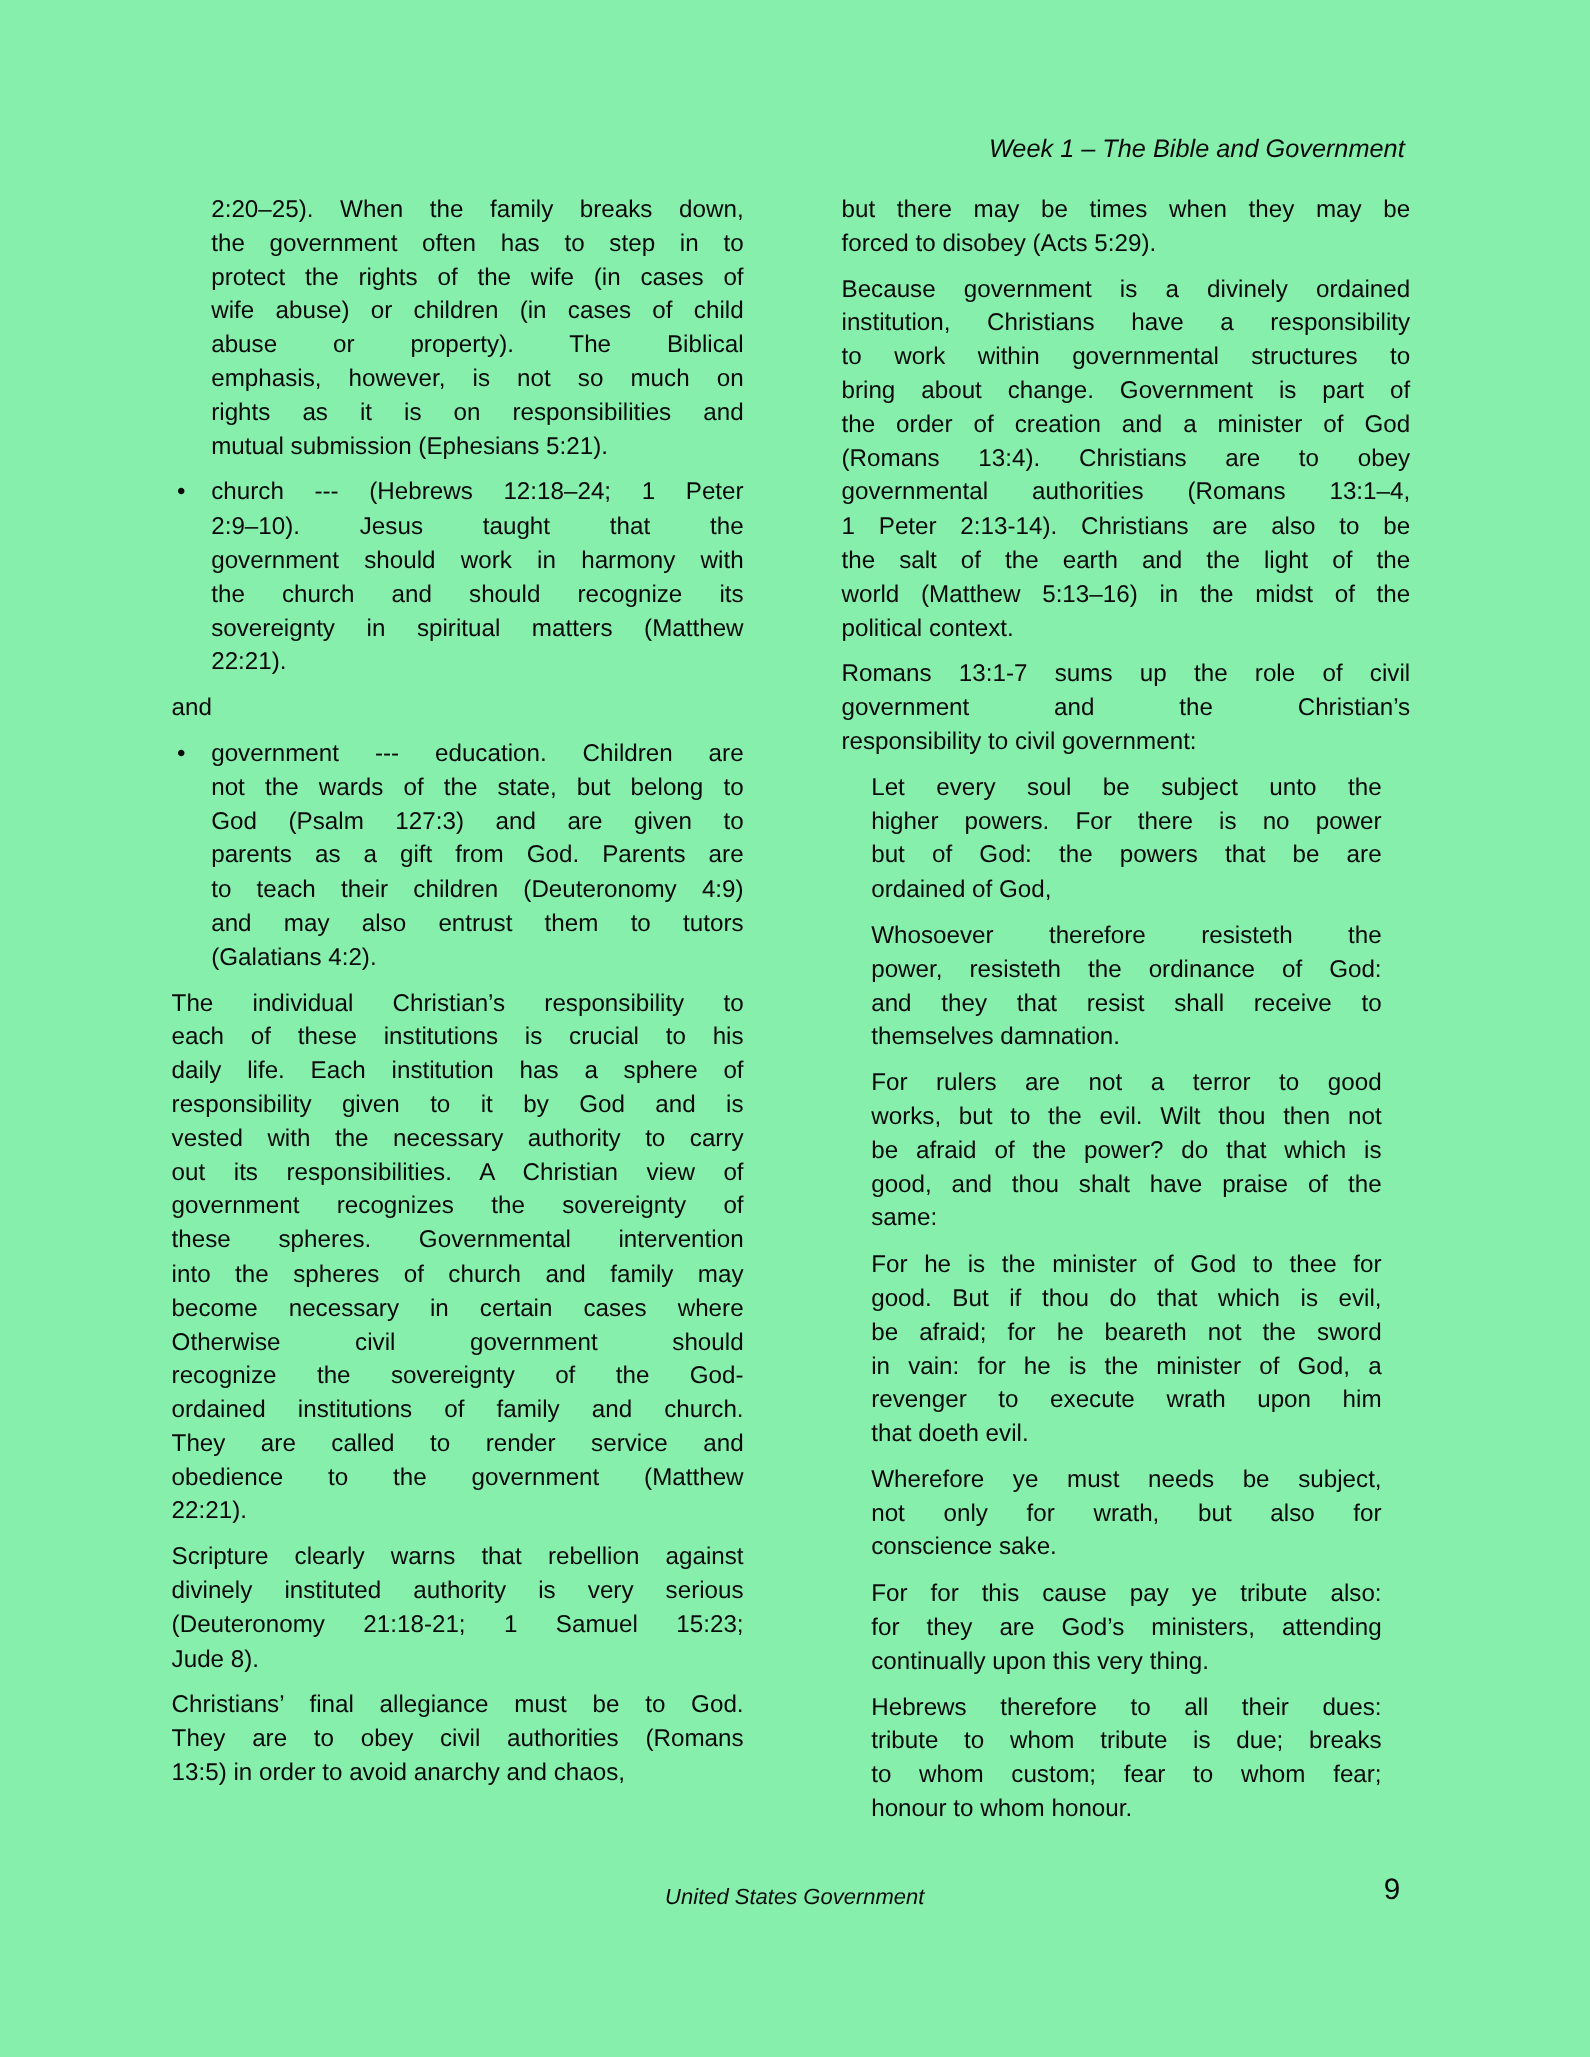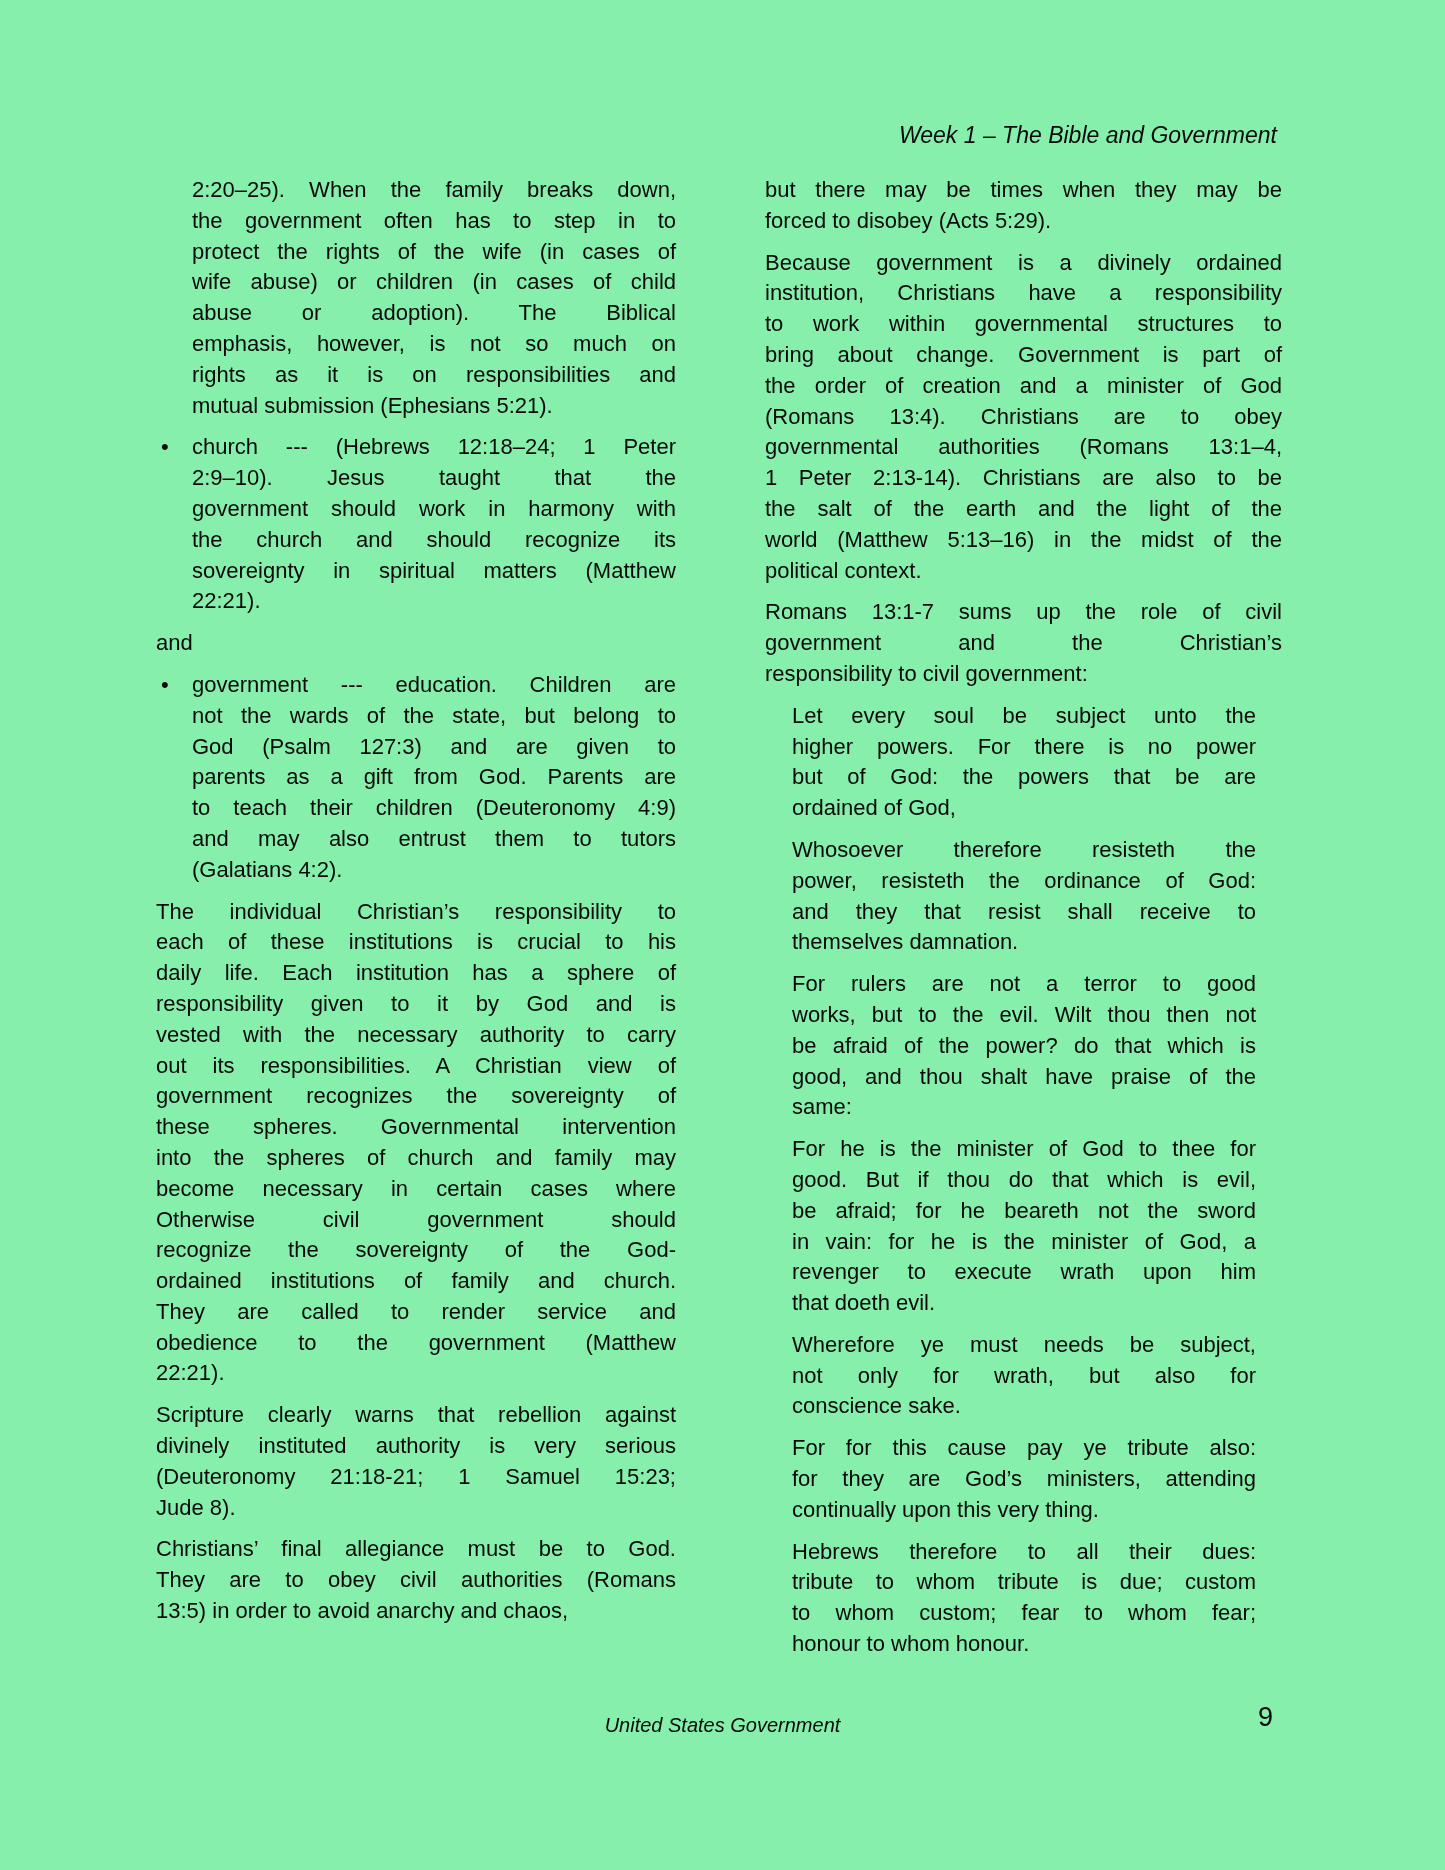--- a/index.html
+++ b/index.html
@@ -69,21 +69,21 @@
 
 <div class="page">
   <div class="header">Week 1 – The Bible and Government</div>
   <div class="col col-left" id="col-left">
       <div class="para continuation">
         <div class="para-body">
           <div class="line">2:20–25). When the family breaks down,</div>
           <div class="line">the government often has to step in to</div>
           <div class="line">protect the rights of the wife (in cases of</div>
           <div class="line">wife abuse) or children (in cases of child</div>
-          <div class="line">abuse or adoption). The Biblical</div>
+          <div class="line">abuse or property). The Biblical</div>
           <div class="line">emphasis, however, is not so much on</div>
           <div class="line">rights as it is on responsibilities and</div>
           <div class="line last">mutual submission (Ephesians 5:21).</div>
         </div>
       </div>
       <div class="para bullet">
         <span class="bullet-marker">•</span>
         <div class="para-body">
           <div class="line">church --- (Hebrews 12:18–24; 1 Peter</div>
           <div class="line">2:9–10). Jesus taught that the</div>
@@ -220,21 +220,21 @@
       <div class="para quote">
         <div class="para-body">
           <div class="line">For for this cause pay ye tribute also:</div>
           <div class="line">for they are God’s ministers, attending</div>
           <div class="line last">continually upon this very thing.</div>
         </div>
       </div>
       <div class="para quote">
         <div class="para-body">
           <div class="line">Hebrews therefore to all their dues:</div>
-          <div class="line">tribute to whom tribute is due; custom</div>
+          <div class="line">tribute to whom tribute is due; breaks</div>
           <div class="line">to whom custom; fear to whom fear;</div>
           <div class="line last">honour to whom honour.</div>
         </div>
       </div>
     </div>
   <div class="footer-title">United States Government</div>
   <div class="page-number">9</div>
 </div>
 
 </body></html>

